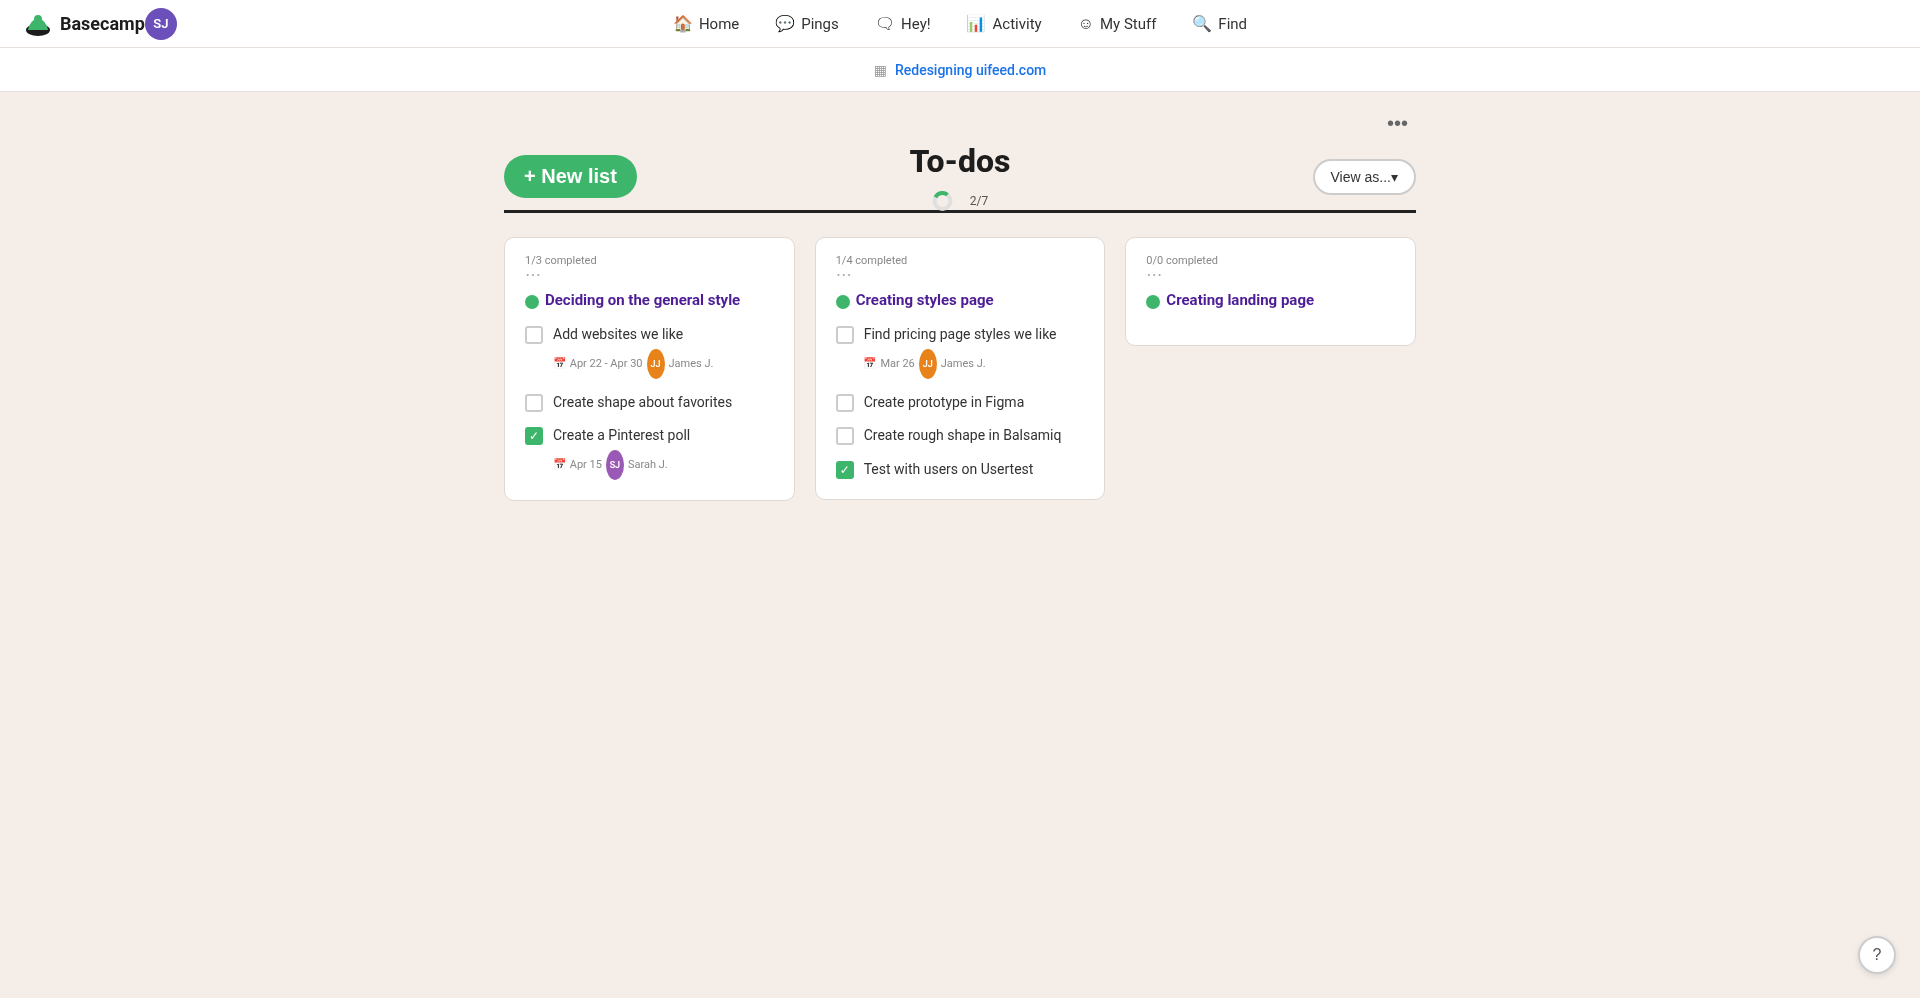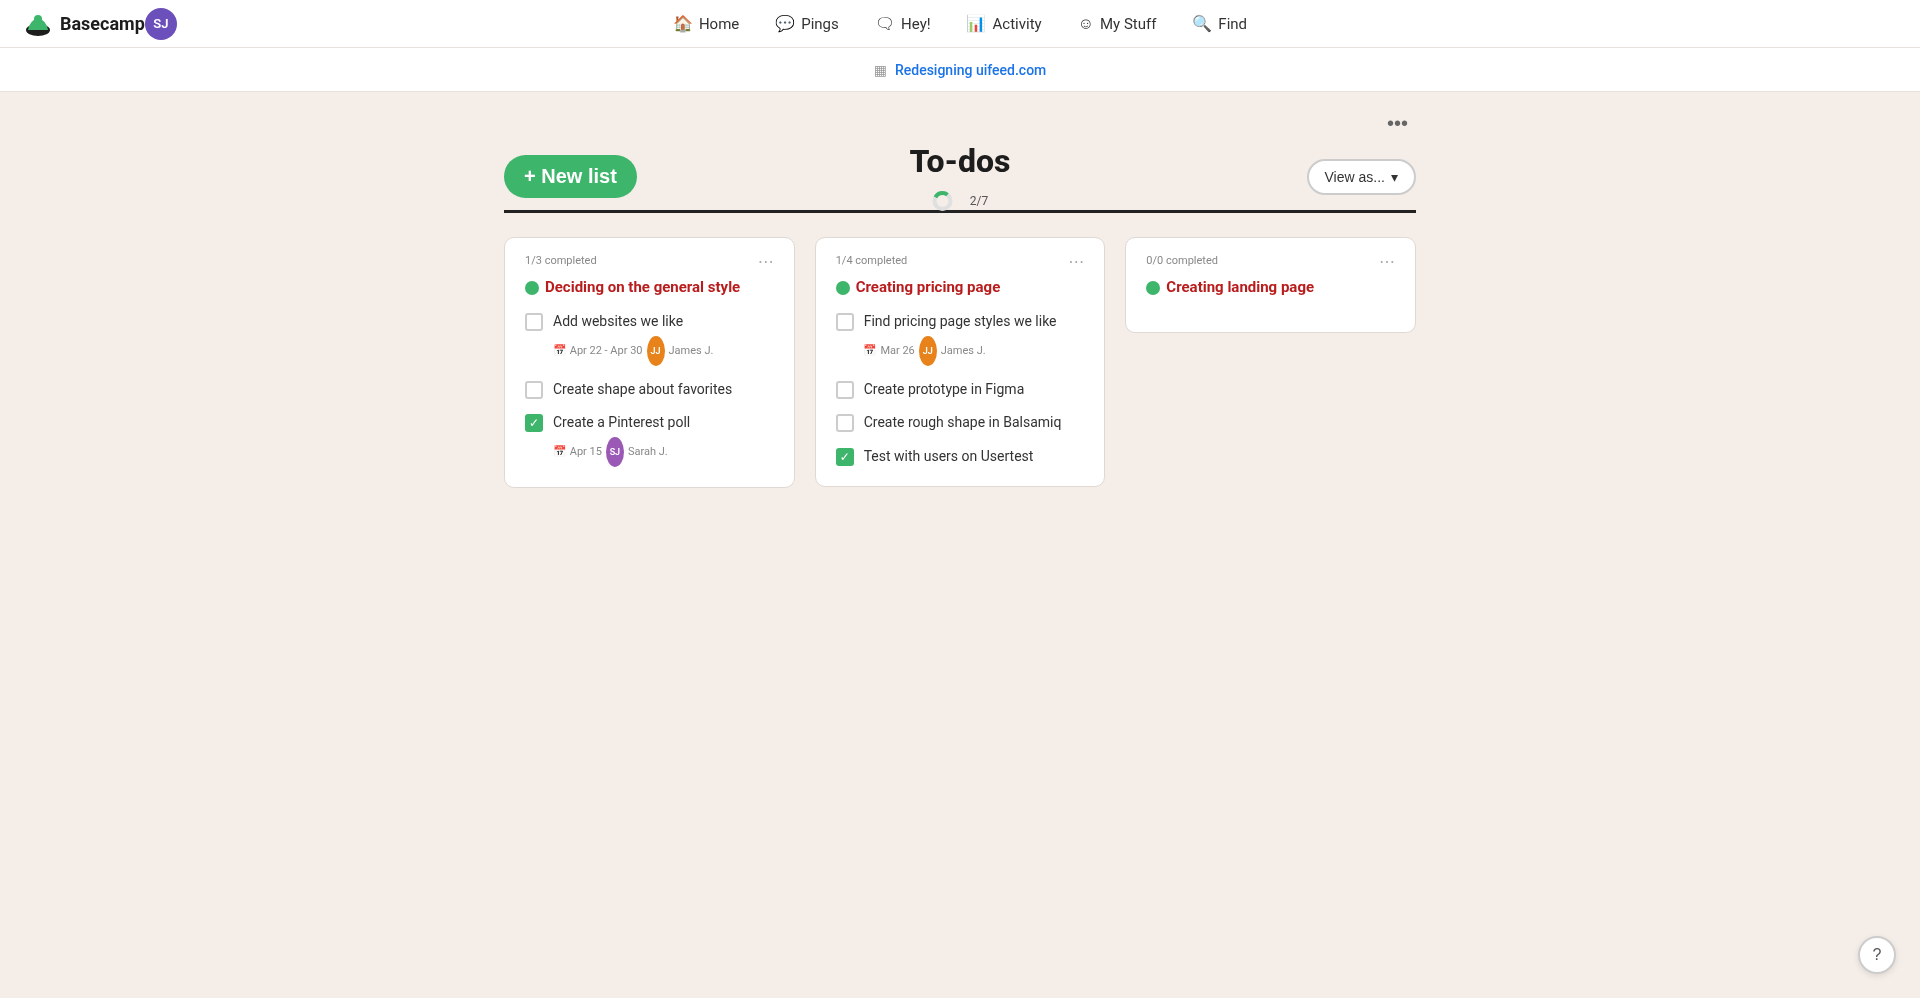--- a/index.html
+++ b/index.html
@@ -157,21 +157,20 @@
       background: #fff;
       border: 2px solid #ccc;
       border-radius: 20px;
       padding: 8px 16px;
       font-size: 14px;
       font-weight: 500;
       color: #333;
       cursor: pointer;
       display: flex;
       align-items: center;
-      gap: 6px;
     }
 
     
     .header-container {
       position: relative;
       display: flex;
       align-items: center;
       justify-content: space-between;
       padding: 16px 0 12px;
       border-bottom: 3px solid #222;
@@ -191,41 +190,42 @@
       flex: 1;
       min-width: 0;
       padding: 16px 20px 20px;
       position: relative;
     }
     .card-top {
       display: flex;
       justify-content: space-between;
       align-items: flex-start;
       margin-bottom: 8px;
+      flex-direction: column;
     }
     .card-completed {
       font-size: 11px;
       color: #888;
     }
     .card-options-btn {
       background: none;
       border: none;
       cursor: pointer;
       color: #aaa;
       font-size: 16px;
       padding: 0;
       line-height: 1;
     }
     .card-title {
       display: flex;
-      align-items: center;
+      align-items: flex-end;
       gap: 6px;
       font-size: 15px;
       font-weight: 700;
-      color: #b91c1c;
+      color: #4c1d95;
       margin-bottom: 16px;
     }
     .status-dot {
       width: 14px;
       height: 14px;
       border-radius: 50%;
       flex-shrink: 0;
       margin-top: 2px;
     }
     .status-dot.green { background: #3db56b; }
@@ -439,21 +439,21 @@
         </div>
 
     </div>
       <div class="todo-card">
       <div class="card-top">
         <span class="card-completed">1/4 completed</span>
         <button class="card-options-btn">⋯</button>
       </div>
       <div class="card-title">
         <span class="status-dot green"></span>
-        <span>Creating pricing page</span>
+        <span>Creating styles page</span>
       </div>
 
         <div class="todo-item">
           <div class="todo-checkbox"></div>
           <div>
             <div class="todo-text">Find pricing page styles we like</div>
             <div class="todo-meta">
               <span class="todo-date">
             <span>📅</span>
             Mar 26

